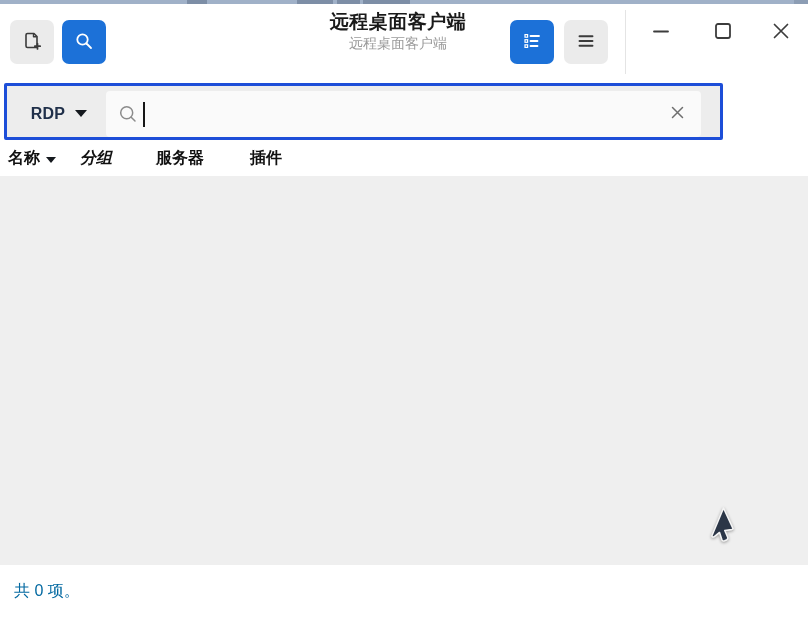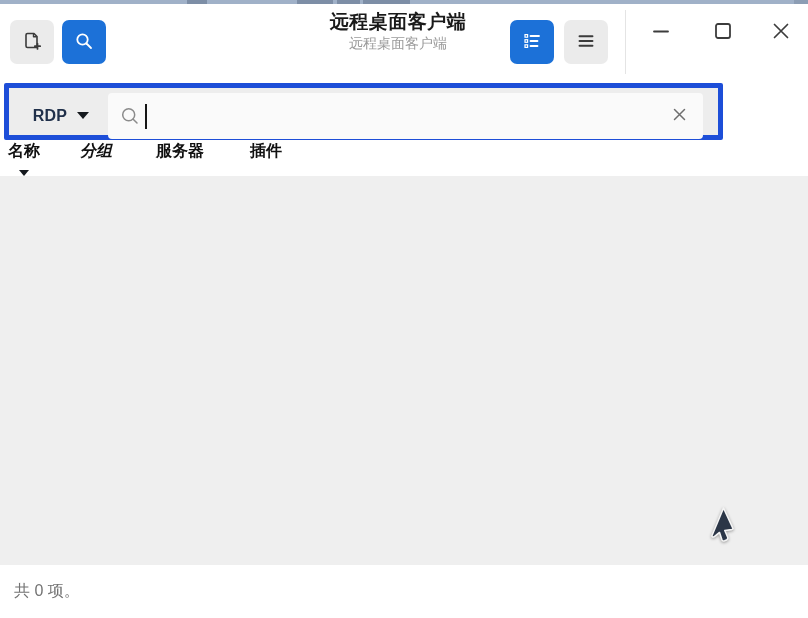--- a/index.html
+++ b/index.html
@@ -40,21 +40,21 @@
 
   .winctl { position:absolute; top:13px; width:30px; height:30px; border:none; background:transparent;
             display:flex; align-items:center; justify-content:center; cursor:pointer; }
   .winctl.min   { left:646px; }
   .winctl.max   { left:708px; }
   .winctl.close { left:766px; }
 
   
   .search-bar {
     position:absolute; left:4px; top:83px; width:719px; height:57px;
-    background:#ededed; border:5px solid #1d4ed8; border-radius:2px;
+    background:#ededed; border:3px solid #1d4ed8; border-radius:2px;
   }
   .protocol {
     position:absolute; left:6px; top:6px; height:43px; width:92px;
     display:flex; align-items:center; justify-content:center; gap:10px;
     background:transparent; border:none; cursor:pointer;
   }
   .protocol-label { font-size:16px; font-weight:600; color:#20304a; letter-spacing:0.3px; }
   .caret-down { width:0; height:0; border-left:6px solid transparent; border-right:6px solid transparent; border-top:7px solid #15191e; }
 
   .input-area {
@@ -69,35 +69,35 @@
   }
   .clear-btn {
     position:absolute; right:8px; top:7px; width:32px; height:32px;
     border:none; background:transparent; border-radius:5px; cursor:pointer;
     display:flex; align-items:center; justify-content:center;
   }
 
   
   .columns { position:absolute; left:0; top:141px; width:808px; height:35px; background:#ffffff; }
   .col { position:absolute; top:0; height:35px; display:flex; align-items:center; gap:6px;
-         font-size:16px; font-weight:bold; color:#111111;flex-direction:column; }
+         font-size:16px; font-weight:bold; color:#111111; }
   .col-name   { left:8px; }
   .col-group  { left:80px;font-style:italic; }
   .col-server { left:156px; }
   .col-plugin { left:250px;font-family:Liberation Mono, monospace; }
   .col-last   { left:322px; }
   .sort-caret { width:0; height:0; border-left:5px solid transparent; border-right:5px solid transparent; border-top:6px solid #15191e; margin-top:2px; }
 
   
   .content { position:absolute; left:0; top:176px; width:808px; height:389px; background:#efefef; }
   .cursor-arrow { position:absolute; left:708px; top:329px; filter:drop-shadow(0 1px 1.5px rgba(0,0,0,0.35)); }
 
   
   .footer { position:absolute; left:0; top:565px; width:808px; height:53px; background:#ffffff; }
-  .count-text { position:absolute; left:14px; top:16px; font-size:16px; color:#737373; }
+  .count-text { position:absolute; left:14px; top:16px; font-size:16px; color:#0369a1; }
 </style>
 </head>
 <body>
 
 <div class="top-strip">
   <div class="strip-mark m1"></div>
   <div class="strip-mark m2"></div>
   <div class="strip-mark m3"></div>
   <div class="strip-mark m4"></div>
   <div class="strip-mark m5"></div>

